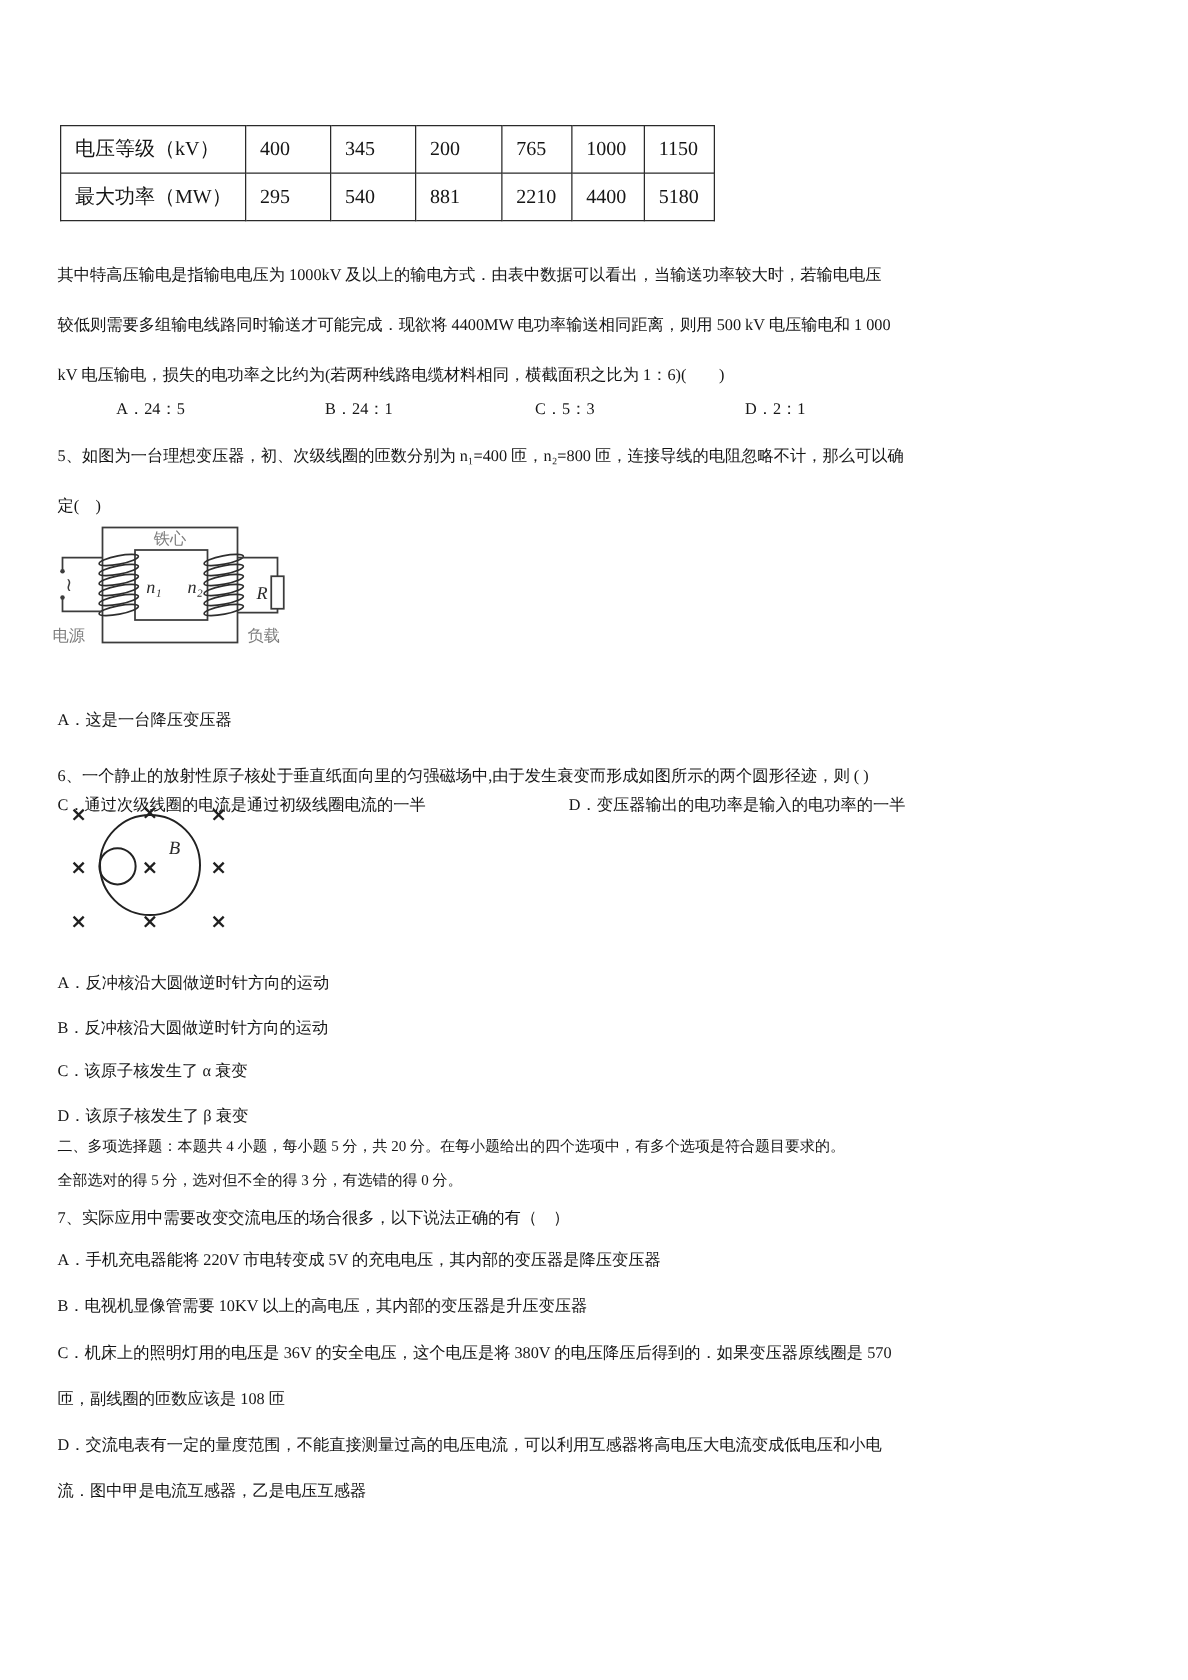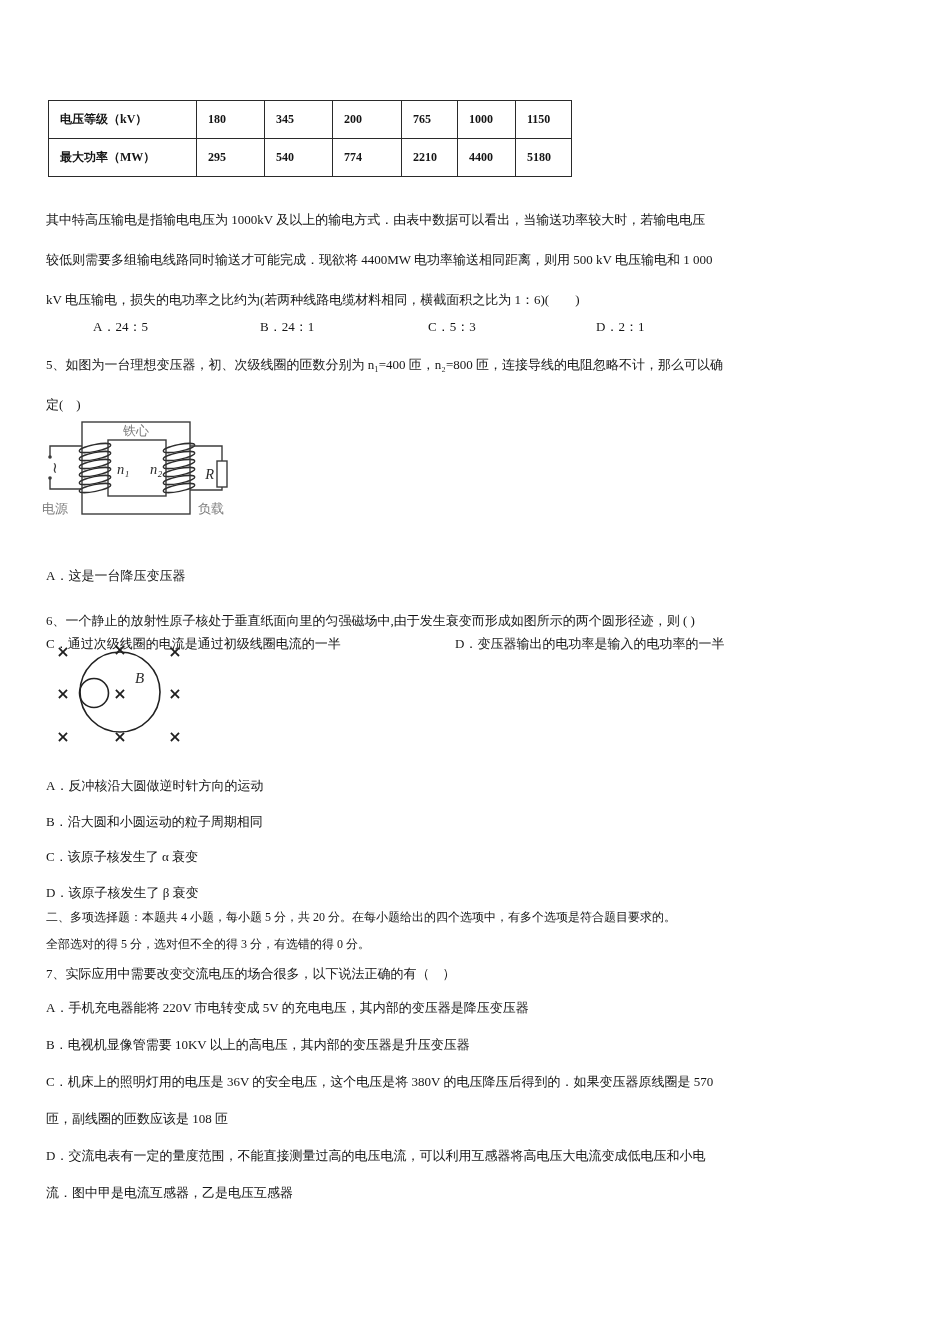--- a/index.html
+++ b/index.html
@@ -7,22 +7,22 @@
     position:relative; width:950px; height:1344px; background:#fff;
     font-family:"Liberation Serif","DejaVu Serif",serif;
     color:#151515; overflow:hidden;
   }
   .abs { position:absolute; }
   .nowrap { white-space:nowrap; }
 
   
   table.vtab { border-collapse:collapse; table-layout:fixed; }
   table.vtab td {
-    border:1.5px solid #2a2a2a; height:37px; font-size:12px;
-    padding:0 0 0 11px; vertical-align:middle; white-space:nowrap;font-weight:bold;
+    border:1.5px solid #2a2a2a; height:37px; font-size:16px;
+    padding:0 0 0 11px; vertical-align:middle; white-space:nowrap;
   }
 
   .body-text { font-size:13px; }
   .para { line-height:40px; }
   .lh36 { line-height:36px; }
   .lh35 { line-height:35.5px; }
   .lh37 { line-height:37px; }
   .lh30 { line-height:30px; }
   .sec  { font-size:12px; line-height:27px; }
 
@@ -46,32 +46,32 @@
         <col style="width:68px">
         <col style="width:68px">
       <col style="width:69px">
         <col style="width:56px">
         <col style="width:58px">
         <col style="width:56px">
     </colgroup>
     <tbody>
         <tr>
       <td>电压等级（kV）</td>
-      <td>180</td>
+      <td>400</td>
       <td>345</td>
       <td>200</td>
       <td>765</td>
       <td>1000</td>
       <td>1150</td>
     </tr>
     <tr>
       <td>最大功率（MW）</td>
       <td>295</td>
       <td>540</td>
-      <td>774</td>
+      <td>881</td>
       <td>2210</td>
       <td>4400</td>
       <td>5180</td>
     </tr>
   </tbody>
     </table>
 
   <div class="abs body-text para" style="left:46px; top:200px; width:886px;">
     <div class="nowrap">其中特高压输电是指输电电压为 1000kV 及以上的输电方式．由表中数据可以看出，当输送功率较大时，若输电电压</div>
     <div class="nowrap">较低则需要多组输电线路同时输送才可能完成．现欲将 4400MW 电功率输送相同距离，则用 500 kV 电压输电和 1 000</div>
@@ -157,21 +157,21 @@
       <text x="75" y="101" text-anchor="middle" class="cross">×</text>
       <text x="130" y="101" text-anchor="middle" class="cross">×</text>
     </g>
     <circle cx="75" cy="51" r="40" stroke="#222" stroke-width="1.6" fill="none"></circle>
     <circle cx="49" cy="52" r="14.5" stroke="#222" stroke-width="1.6" fill="none"></circle>
     <text x="90" y="42" class="dark-label" style="font-size:15px;">B</text>
   </svg>
 
   <div class="abs body-text lh35" style="left:46px; top:768px; width:880px;">
     <div class="nowrap">A．反冲核沿大圆做逆时针方向的运动</div>
-    <div class="nowrap">B．沿大圆和小圆运动的粒子周期相同</div>
+    <div class="nowrap">B．反冲核沿大圆做逆时针方向的运动</div>
     <div class="nowrap">C．该原子核发生了 α 衰变</div>
     <div class="nowrap">D．该原子核发生了 β 衰变</div>
   </div>
 
   <div class="abs sec" style="left:46px; top:904px; width:892px;">
     <div class="nowrap">二、多项选择题：本题共 4 小题，每小题 5 分，共 20 分。在每小题给出的四个选项中，有多个选项是符合题目要求的。</div>
     <div class="nowrap">全部选对的得 5 分，选对但不全的得 3 分，有选错的得 0 分。</div>
   </div>
 
   <div class="abs body-text lh35 nowrap" style="left:46px; top:956px;">7、实际应用中需要改变交流电压的场合很多，以下说法正确的有（　）</div>

